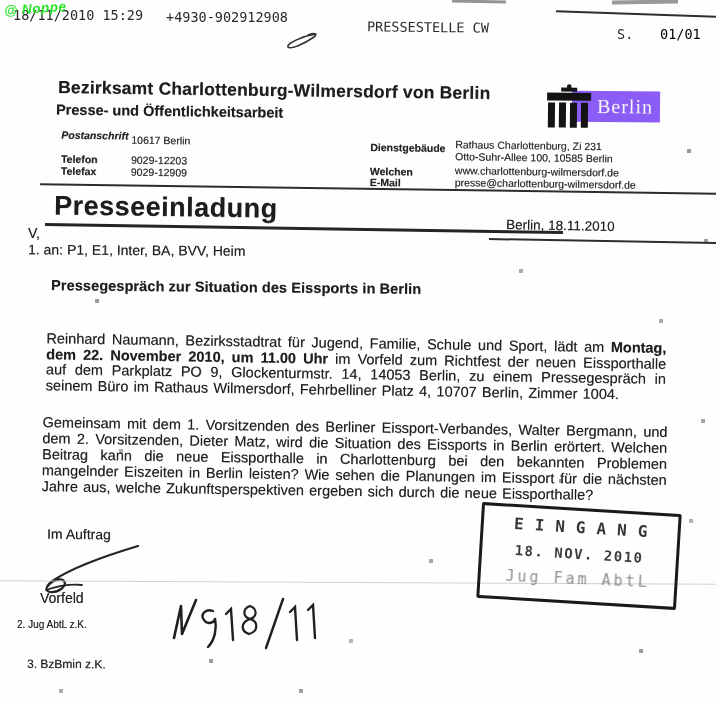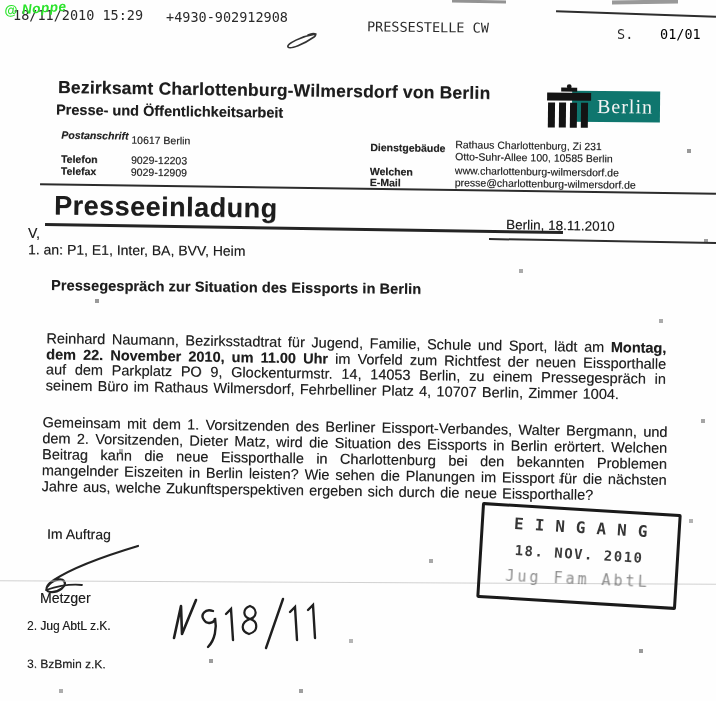--- a/index.html
+++ b/index.html
@@ -24,21 +24,21 @@
   .smudge2{left:612px;top:0;width:66px;height:4px;background:#333;opacity:.5;transform:rotate(-1deg);}
 
   .watermark{left:4px;top:1px;font-size:13.5px;font-weight:bold;font-style:italic;
     color:#2be32b;transform:rotate(-4deg);z-index:6;letter-spacing:.5px;}
 
   
   .org1{left:58px;top:80px;font-size:17.5px;font-weight:bold;transform:rotate(.8deg);letter-spacing:.2px;}
   .org2{left:56px;top:103px;font-size:14.5px;font-weight:bold;transform:rotate(.8deg);}
 
   .logo{left:546px;top:84px;width:114px;height:50px;transform:rotate(.6deg);}
-  .logo-box{position:absolute;left:26px;top:7px;width:88px;height:31px;background:#0f766e;
+  .logo-box{position:absolute;left:26px;top:7px;width:88px;height:31px;background:#8b5cf6;
     display:flex;align-items:center;justify-content:flex-end;padding-right:7px;box-sizing:border-box;}
   .logo-text{color:#f4f4f4;font-family:"Liberation Serif",serif;font-size:20px;letter-spacing:1px;}
   .logo-gate{position:absolute;left:0;top:0;}
 
   
   .contact{left:40px;top:132px;width:676px;height:58px;transform:rotate(.8deg);font-size:10.5px;}
   .contact .lb{position:absolute;font-weight:bold;color:#242424;}
   .contact .vl{position:absolute;color:#272727;}
   .rule1{left:40px;top:188px;width:676px;height:0;border-top:2px solid #2c2c2c;transform:rotate(.8deg);}
 
@@ -53,21 +53,21 @@
 
   .para{font-size:14.5px;text-align:justify;word-spacing:1.2px;}
   .p1{left:46px;top:321px;width:620px;line-height:15.6px;transform:rotate(.9deg);}
   .p2{left:42px;top:405px;width:625px;line-height:15.9px;transform:rotate(.9deg);}
   .bold{font-weight:bold;}
 
   .im-auftrag{left:47px;top:526px;font-size:14px;transform:rotate(.5deg);}
   .signature{left:38px;top:540px;}
   .faintline{left:0;top:582px;width:716px;height:0;border-top:1px solid #c9c9c9;opacity:.85;transform:rotate(.3deg);}
   .signer{left:40px;top:590px;font-size:14px;}
-  .cc2{left:27px;top:619px;font-size:12px;}
+  .cc2{left:17px;top:619px;font-size:10px;}
   .cc3{left:27px;top:657px;font-size:12px;transform:rotate(.3deg);}
 
   .hw-note{left:166px;top:594px;}
 
   
   .stamp{left:479px;top:508px;width:200px;height:96px;border:3px solid #1a1a1a;
     transform:rotate(3.5deg);box-sizing:border-box;text-align:center;
     font-family:"DejaVu Sans Mono",monospace;color:#1a1a1a;border-radius:2px;}
   .stamp-l1{margin-top:7px;font-size:16px;font-weight:bold;letter-spacing:11px;text-indent:11px;opacity:.88;}
   .stamp-l2{margin-top:9px;font-size:14px;font-weight:bold;letter-spacing:1.5px;opacity:.85;}
@@ -146,21 +146,21 @@
 
 <p class="abs ink para p2">Gemeinsam mit dem 1. Vorsitzenden des Berliner Eissport-Verbandes, Walter Bergmann, und dem 2. Vorsitzenden, Dieter Matz, wird die Situation des Eissports in Berlin erörtert. Welchen Beitrag kann die neue Eissporthalle in Charlottenburg bei den bekannten Problemen mangelnder Eiszeiten in Berlin leisten? Wie sehen die Planungen im Eissport für die nächsten Jahre aus, welche Zukunftsperspektiven ergeben sich durch die neue Eissporthalle?</p>
 
 <div class="abs ink im-auftrag">Im Auftrag</div>
 
 <svg class="abs signature" width="115" height="60" viewBox="0 0 115 60">
   <path d="M100,6 C80,12 40,24 16,40 C8,45 6,51 12,52 C20,53 30,46 26,41 C23,37 13,41 10,46" stroke="#232323" stroke-width="2.2" fill="none" stroke-linecap="round"></path>
   <path d="M8,50 C20,46 34,44 44,45" stroke="#232323" stroke-width="1.8" fill="none" stroke-linecap="round"></path>
 </svg>
 <div class="abs faintline"></div>
-<div class="abs ink signer">Metzger</div>
+<div class="abs ink signer">Vorfeld</div>
 
 <div class="abs stamp">
   <div class="stamp-l1">EINGANG</div>
   <div class="stamp-l2">18. NOV. 2010</div>
   <div class="stamp-l3">Jug Fam AbtL</div>
 </div>
 
 <svg class="abs hw-note" width="158" height="60" viewBox="0 0 158 60" aria-label="Ng 18/11">
   <path d="M8,44 L15,12 L16,40 L30,6" stroke="#1f1f1f" stroke-width="2.6" fill="none" stroke-linecap="round" stroke-linejoin="round"></path>
   <path d="M47,17 c-8,-3 -13,4 -9,9 c3,5 11,3 11,-2 c2,10 0,22 -7,29" stroke="#1f1f1f" stroke-width="2.4" fill="none" stroke-linecap="round"></path>

